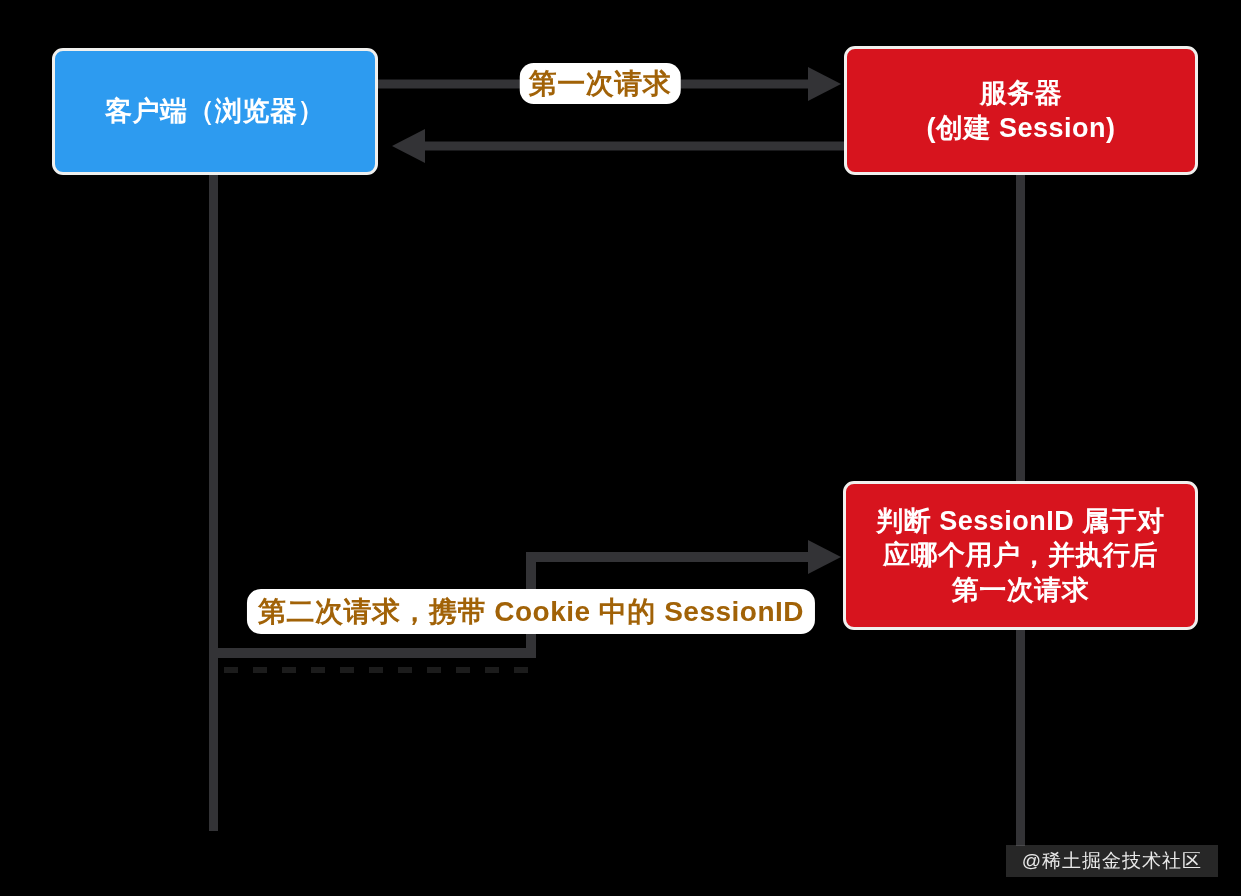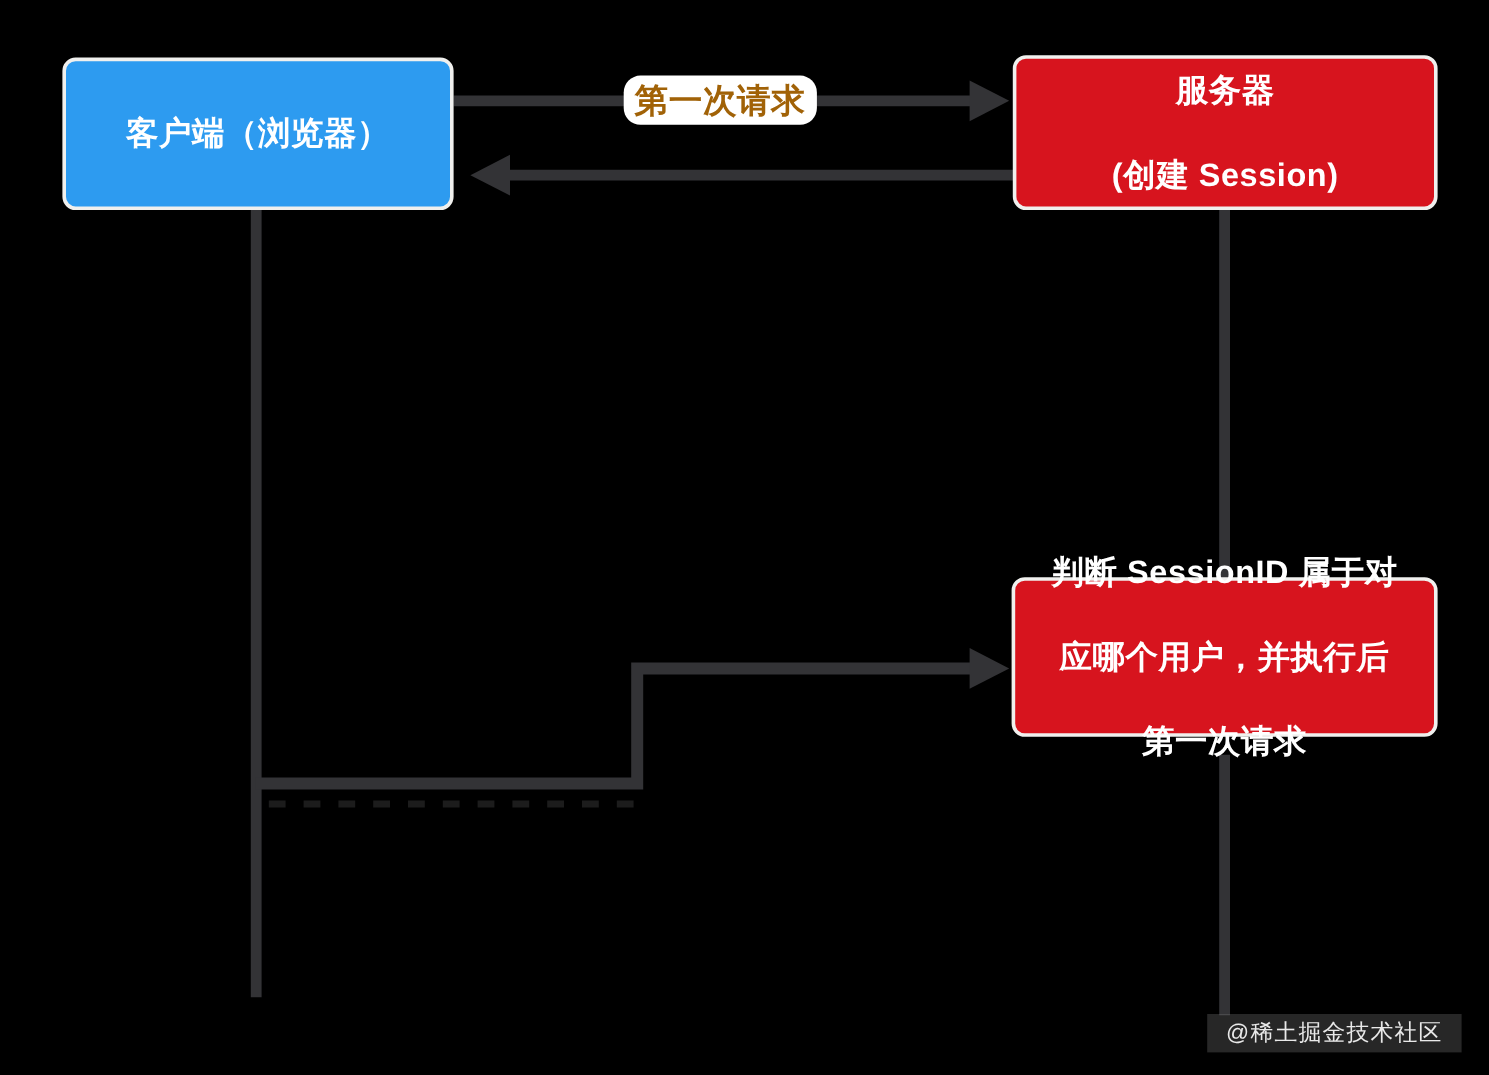--- a/index.html
+++ b/index.html
@@ -36,24 +36,24 @@
     display: flex;
     flex-direction: column;
     align-items: center;
     justify-content: center;
     text-align: center;
     font-size: 27px;
     line-height: 1.26;
     letter-spacing: 0.5px;
   }
   .node.blue { background: var(--blue, #2d9bf0); }
-  .node.red  { background: var(--red, #d7141e); gap: 36px; }
+  .node.red  { background: var(--red, #d7141e); }
   #client-node { left: 52px;  top: 48px;  width: 326px; height: 127px; }
   #server-node { left: 844px; top: 46px;  width: 354px; height: 129px; }
-  #judge-node  { left: 843px; top: 481px; width: 355px; height: 133px; font-size: 27px; }
+  #judge-node  { left: 843px; top: 481px; width: 355px; height: 149px; font-size: 27px; }
   .edge-label {
     position: absolute;
     z-index: 3;
     background: #ffffff;
     color: #a16207;
     font-weight: bold;
     font-size: 28px;
     line-height: 1.25;
     padding: 3px 9px;
     white-space: nowrap;
@@ -116,16 +116,17 @@
 
   <div class="node red" id="judge-node">
     <span>判断 SessionID 属于对</span>
     <span>应哪个用户，并执行后</span>
     <span>第一次请求</span>
   </div>
 
   <div class="edge-label" id="first-request-label">第一次请求</div>
 
 
+  <div class="edge-label" id="second-request-label">第二次请求，携带 Cookie 中的 SessionID</div>
 
   <div class="watermark">@稀土掘金技术社区</div>
 
 </div>
 
 </body></html>

